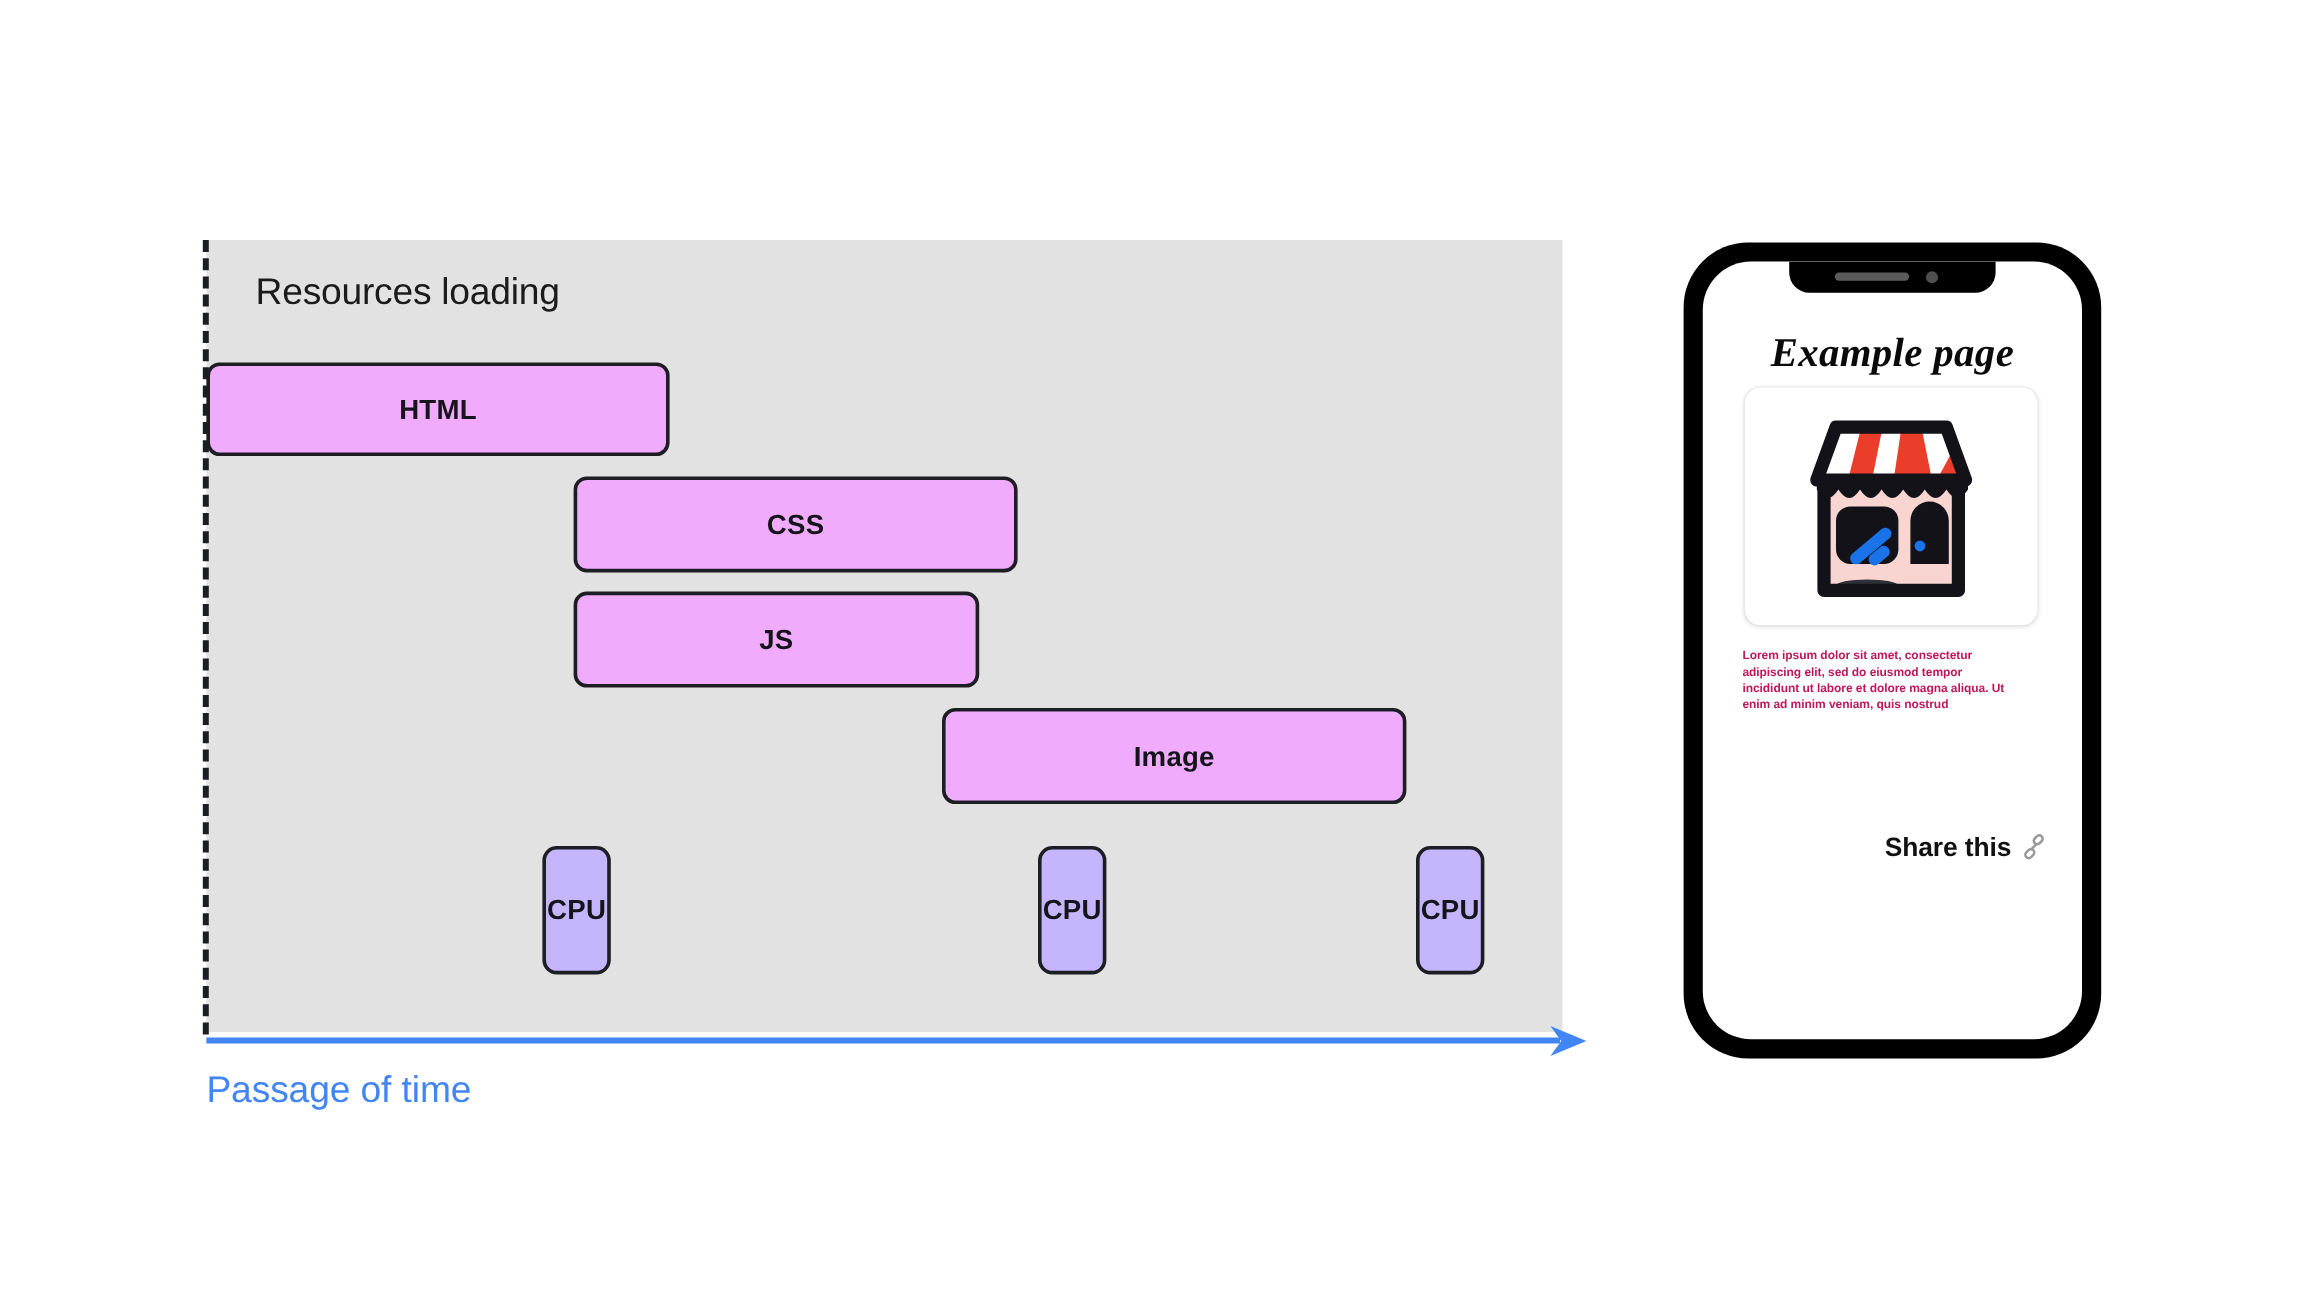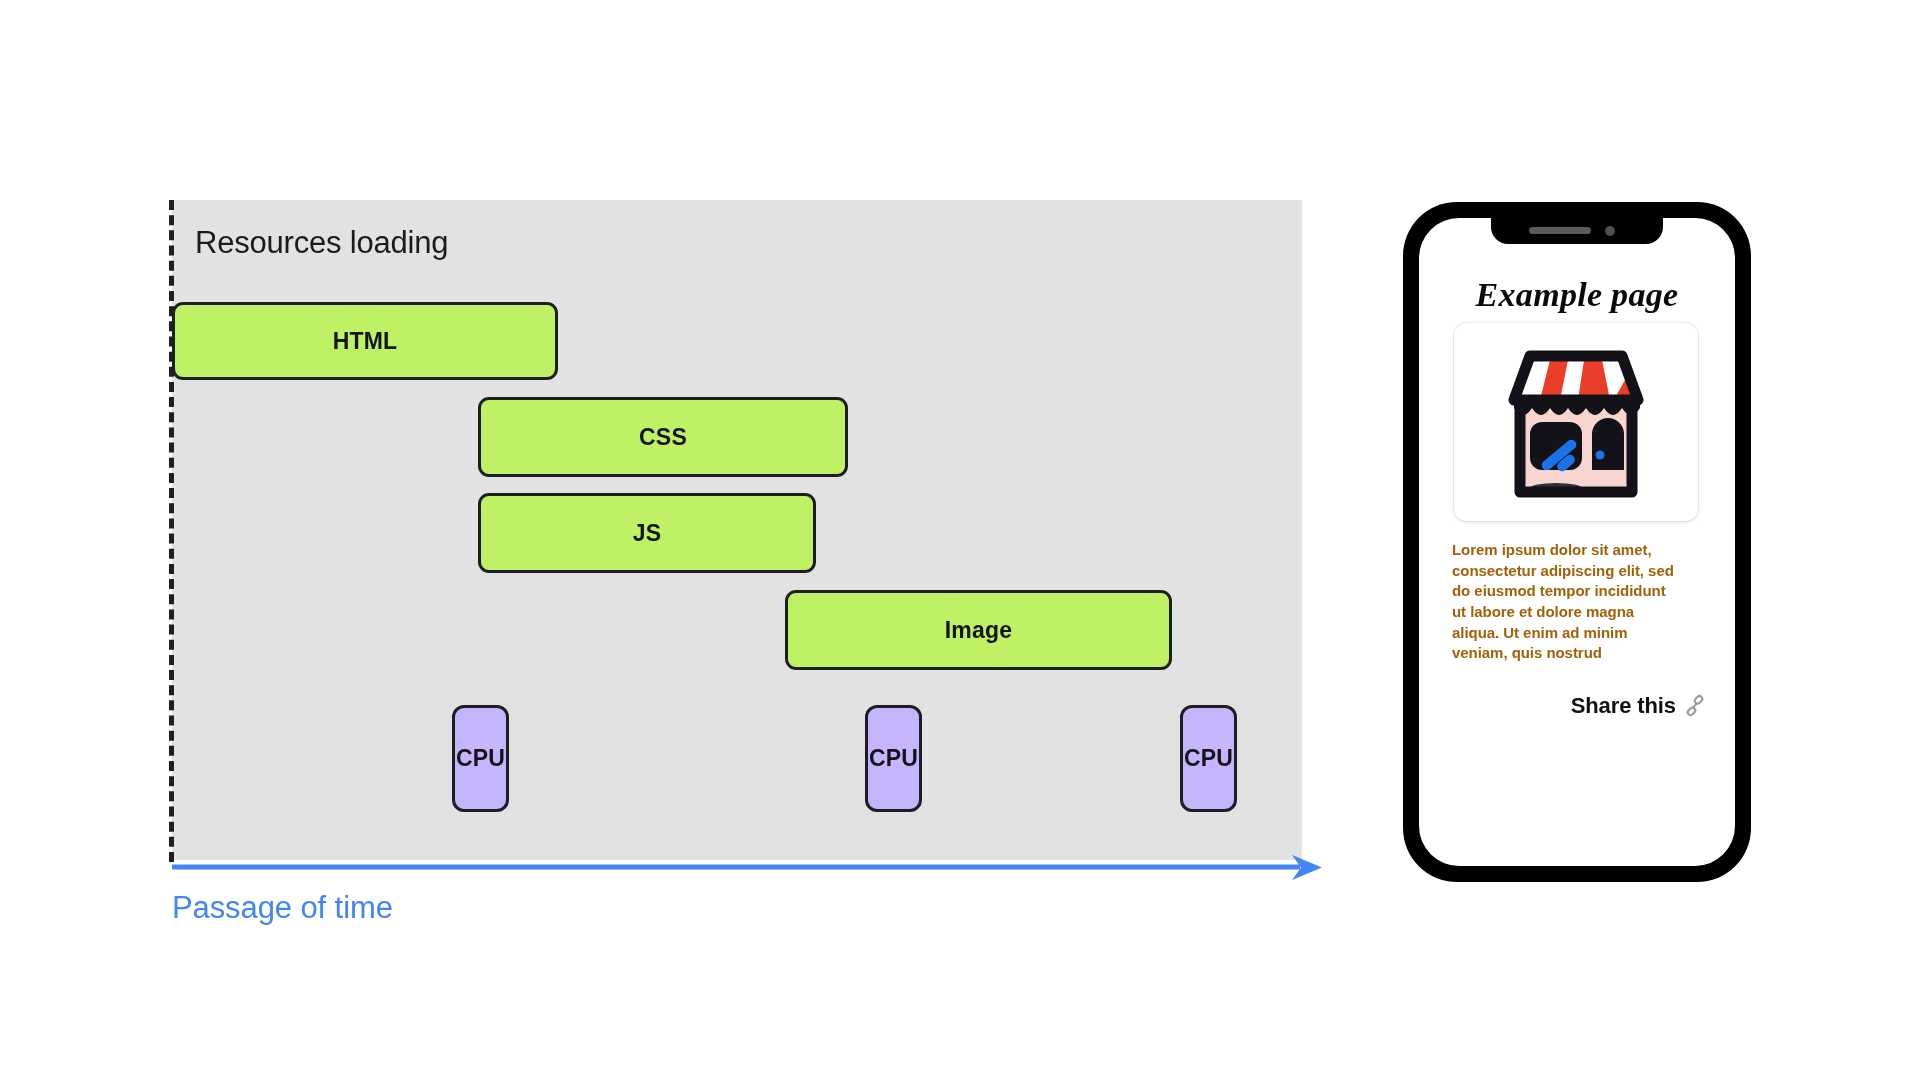--- a/index.html
+++ b/index.html
@@ -39,33 +39,33 @@
     position: absolute;
     left: 169px;
     top: 200px;
     width: 0;
     height: 662px;
     border-left: 5px dashed #1d1d24;
   }
 
   .panel-title {
     position: absolute;
-    left: 195px;
+    left: 213px;
     top: 225px;
     font-size: 31px;
     font-weight: 400;
     color: #1b1b1b;
     letter-spacing: -0.2px;
     white-space: nowrap;
   }
 
   .res-bar {
     position: absolute;
     box-sizing: border-box;
-    background: #bef264;
+    background: #f0abfc;
     border: 3.5px solid #1d1d24;
     border-radius: 11px;
     display: flex;
     align-items: center;
     justify-content: center;
     font-size: 23px;
     font-weight: bold;
     color: #14141a;
     letter-spacing: 0.2px;
   }
@@ -187,23 +187,23 @@
     align-items: center;
     justify-content: center;
   }
   .hero-card svg { display: block; }
 
   .body-copy {
     position: absolute;
     left: 33px;
     top: 322px;
     width: 228px;
-    font-size: 15px;
+    font-size: 10px;
     line-height: 1.38;
-    color: #a16207;
+    color: #be185d;
     letter-spacing: -0.05px;
   }
 
   .share-row {
     position: absolute;
     right: 28px;
     top: 475px;
     display: flex;
     align-items: center;
     gap: 7px;

